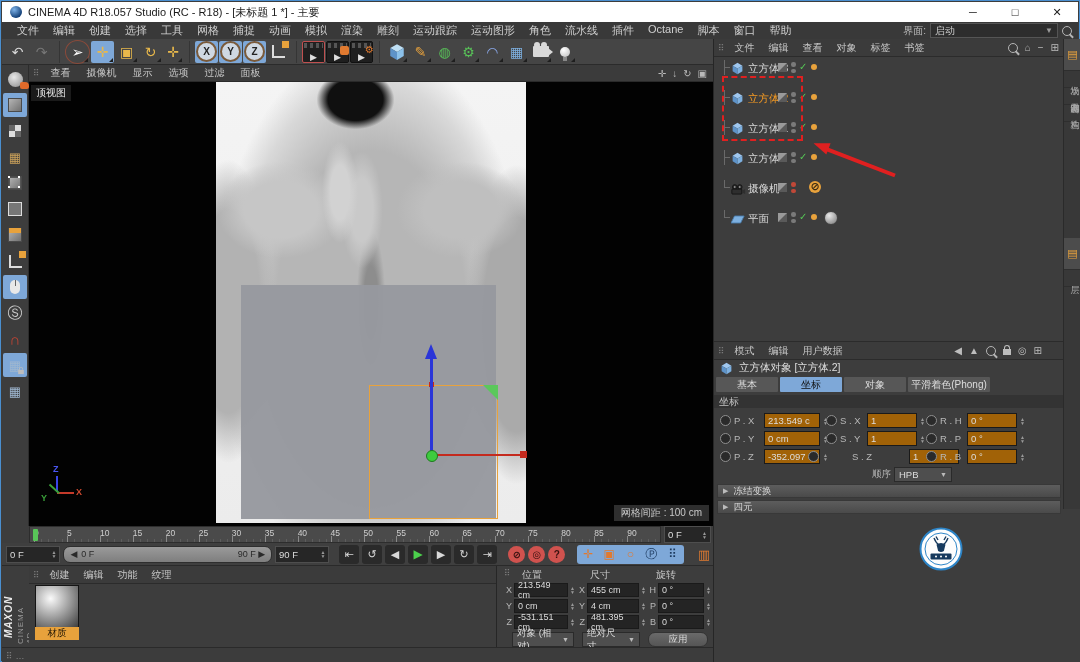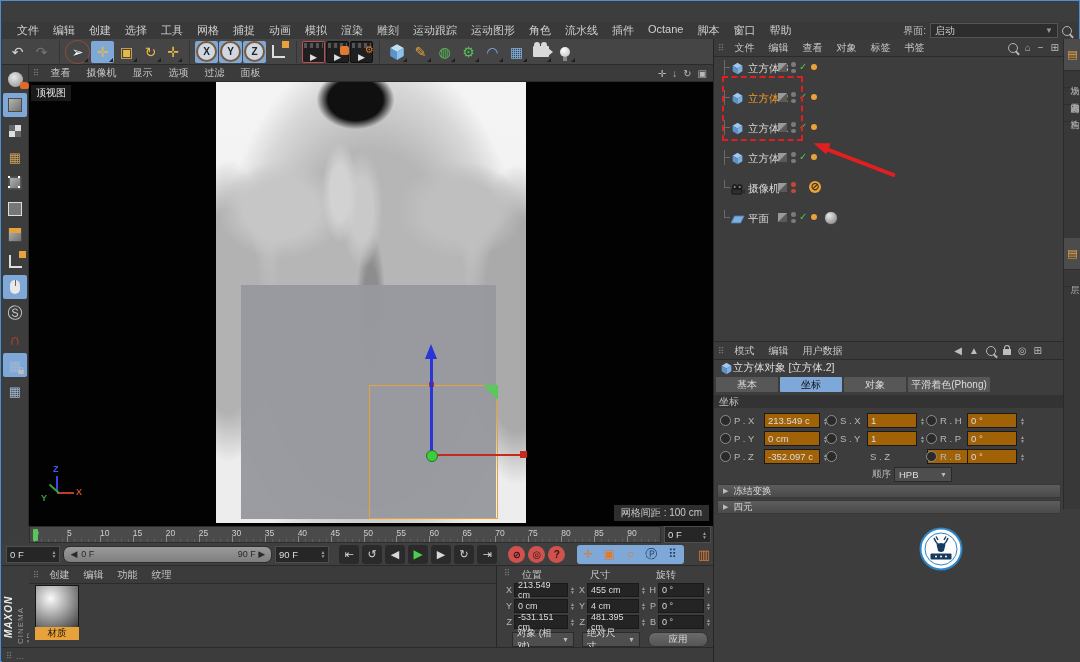--- a/index.html
+++ b/index.html
@@ -125,21 +125,21 @@
   .tagdot{position:absolute;left:97px;top:4px;width:6px;height:6px;border-radius:50%;background:#e8a23c;}
   .camchk{position:absolute;left:85px;top:3px;}
   .protag{position:absolute;left:95px;top:0.5px;width:12px;height:12px;border-radius:50%;background:#e8a23c;color:#3a2a10;font-size:11px;font-weight:bold;display:flex;align-items:center;justify-content:center;}
   .phong{position:absolute;left:110px;top:1px;width:12px;height:12px;border-radius:50%;background:radial-gradient(circle at 35% 30%,#e8e8e8,#777);border:1px solid #444;}
   .dashbox{position:absolute;left:8px;top:19px;width:77px;height:61px;border:2px dashed #e02020;}
   .ann-line{position:absolute;left:112px;top:90px;width:74px;height:3.5px;background:#e02020;transform:rotate(21deg);transform-origin:0 50%;}
   .ann-head{position:absolute;left:99px;top:83px;border-top:6px solid transparent;border-bottom:6px solid transparent;border-right:16px solid #e02020;transform:rotate(21deg);}
 
   
   .amgr{position:absolute;left:0;top:302px;width:350px;}
-  .am-title{height:16px;display:flex;align-items:center;color:#dedede;font-size:10.5px;padding-left:6px;}
+  .am-title{height:16px;display:flex;align-items:center;gap:6px;color:#dedede;font-size:10.5px;padding-left:6px;}
   .am-tabs{display:flex;gap:2px;padding:1px 2px;}
   .atab{width:62px;height:15px;background:#575757;color:#ddd;font-size:10px;display:flex;align-items:center;justify-content:center;border-radius:1px;}
   .atab.on{background:#7ea8d8;color:#101010;}
   .section{height:13px;background:#333;color:#c2c2c2;font-size:10px;display:flex;align-items:center;padding-left:5px;margin-top:2px;}
   .frow{position:relative;height:18px;}
   .fgrp{position:absolute;top:1px;display:flex;align-items:center;gap:3px;}
   .kcirc{width:9px;height:9px;border-radius:50%;border:1.5px solid #8f8f8f;background:#2a2a2a;}
   .flabel{color:#b8b8b8;font-size:9.5px;width:27px;}
   .fval{background:#a16207;border:1px solid #1a1a1a;color:#ddd;font-size:9.5px;height:13px;display:flex;align-items:center;padding:0 3px;}
   .stp{display:flex;flex-direction:column;font-size:5px;color:#999;line-height:4px;}
@@ -201,20 +201,29 @@
   .clab{color:#b8b8b8;font-size:9px;width:8px;text-align:right;}
   .cval{background:#242424;border:1px solid #1a1a1a;color:#ddd;font-size:9px;height:12px;display:flex;align-items:center;padding:0 3px;}
   .cbtn{background:linear-gradient(#6a6a6a,#555);border:1px solid #333;border-radius:7px;color:#ddd;font-size:9.5px;height:13px;display:flex;align-items:center;justify-content:center;}
   .statusbar{position:absolute;left:1px;top:646px;width:711px;height:15px;background:#3c3c3c;border-top:1px solid #2a2a2a;display:flex;align-items:center;color:#888;font-size:9px;}
 </style>
 </head>
 <body>
 
 <div class="win">
 
+  <div class="titlebar">
+    <span class="appico"></span>
+    <span>CINEMA 4D R18.057 Studio (RC - R18) - [未标题 1 *] - 主要</span>
+    <div class="wctrl">
+      <span class="wbtn">─</span>
+      <span class="wbtn">□</span>
+      <span class="wbtn">✕</span>
+    </div>
+  </div>
 
   <div class="menubar">
     <div class="list">
         <span class="mi">文件</span>
         <span class="mi">编辑</span>
         <span class="mi">创建</span>
         <span class="mi">选择</span>
         <span class="mi">工具</span>
         <span class="mi">网格</span>
         <span class="mi">捕捉</span>
@@ -574,21 +583,21 @@
           <span class="stp">▲<br>▼</span>
         </span>
       </div>
       <div class="frow">
         <span class="fgrp" style="left:6px;">
           <span class="kcirc"></span>
           <span class="flabel">P . Z</span>
           <span class="fval" style="width:48px;">-352.097 c</span>
           <span class="stp">▲<br>▼</span>
         </span>
-        <span class="fgrp" style="left:112px;gap:33px;">
+        <span class="fgrp" style="left:94px;gap:33px;">
           <span class="kcirc"></span>
           <span class="flabel" style="width:24px;">S . Z</span>
           <span class="fval" style="width:42px;">1</span>
           <span class="stp">▲<br>▼</span>
         </span>
         <span class="fgrp" style="left:212px;">
           <span class="kcirc"></span>
           <span class="flabel" style="width:24px;">R . B</span>
           <span class="fval" style="width:42px;">0 °</span>
           <span class="stp">▲<br>▼</span>

